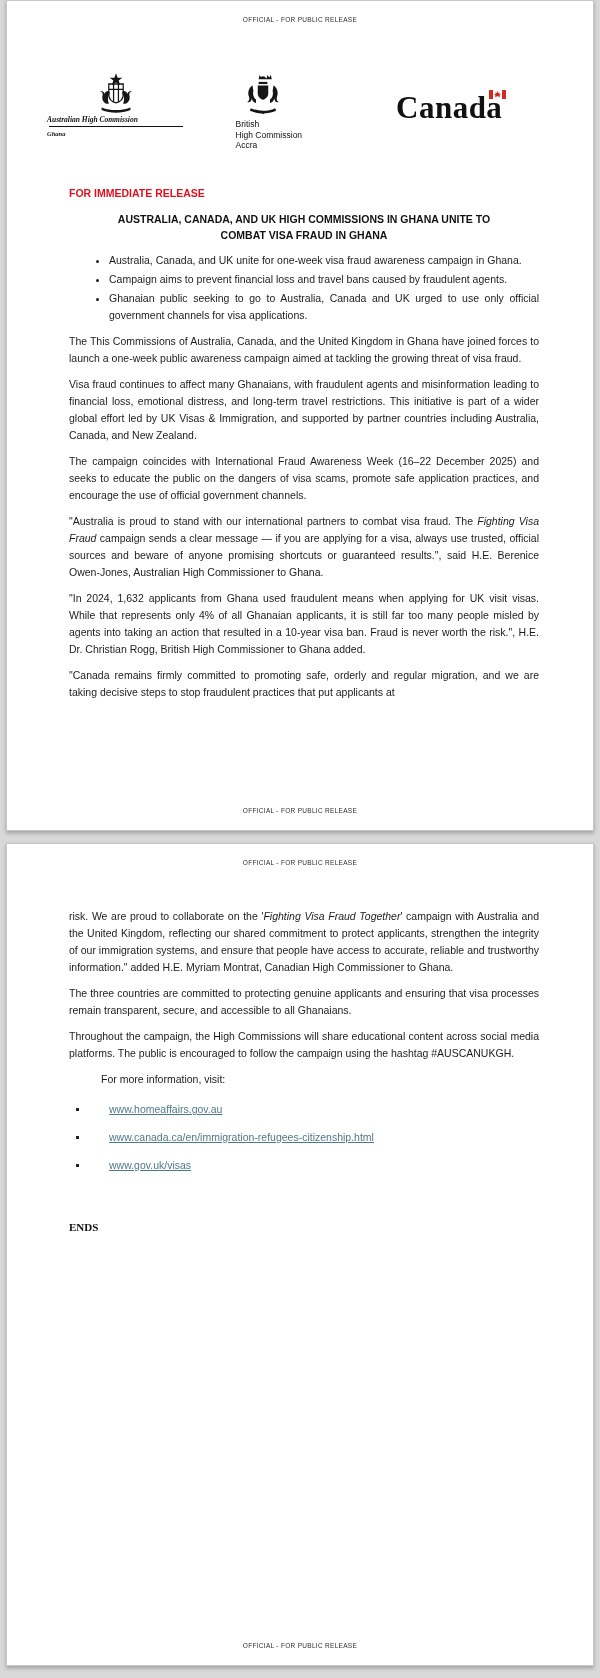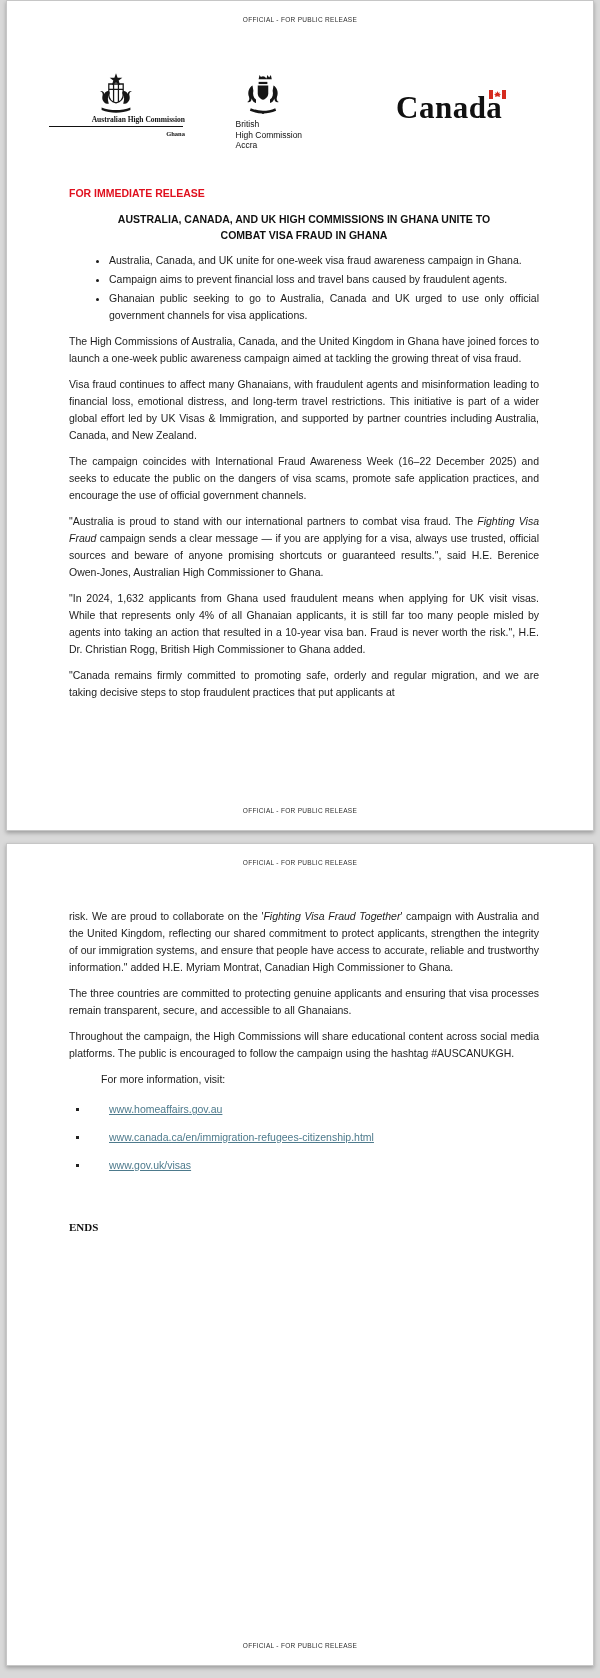--- a/index.html
+++ b/index.html
@@ -42,21 +42,21 @@
   .content { padding: 0 54px 0 62px; }
 
   
   .logo-row {
     display: flex;
     justify-content: space-between;
     align-items: flex-start;
     margin: 50px 52px 0 40px;
     height: 88px;
   }
-  .logo-au { width: 138px; text-align: right; }
+  .logo-au { width: 138px; text-align: left; font-style: italic; }
   .logo-au .crest { display: block; margin: 0 auto; }
   .logo-au .au-name {
     font-family: "Liberation Serif", serif;
     font-weight: bold; font-size: 7.5px; white-space: nowrap;
     margin-top: 2px; color: #111;
   }
   .logo-au .au-rule { border: 0; border-top: 1px solid #111; margin: 2px 2px 3px 2px; }
   .logo-au .au-loc {
     font-family: "Liberation Serif", serif;
     font-weight: bold; font-size: 6.5px; color: #111;
@@ -188,21 +188,21 @@
       <div>AUSTRALIA, CANADA, AND UK HIGH COMMISSIONS IN GHANA UNITE TO</div>
       <div>COMBAT VISA FRAUD IN GHANA</div>
     </div>
 
     <ul class="bullets">
       <li>Australia, Canada, and UK unite for one-week visa fraud awareness campaign in Ghana.</li>
       <li>Campaign aims to prevent financial loss and travel bans caused by fraudulent agents.</li>
       <li>Ghanaian public seeking to go to Australia, Canada and UK urged to use only official government channels for visa applications.</li>
     </ul>
 
-    <p class="body-para">The High Commissions of Australia, Canada, and the United Kingdom in Ghana have joined forces to launch a one-week public awareness campaign aimed at tackling the growing threat of visa fraud.</p>
+    <p class="body-para">The This Commissions of Australia, Canada, and the United Kingdom in Ghana have joined forces to launch a one-week public awareness campaign aimed at tackling the growing threat of visa fraud.</p>
     <p class="body-para">Visa fraud continues to affect many Ghanaians, with fraudulent agents and misinformation leading to financial loss, emotional distress, and long-term travel restrictions. This initiative is part of a wider global effort led by UK Visas &amp; Immigration, and supported by partner countries including Australia, Canada, and New Zealand.</p>
     <p class="body-para">The campaign coincides with International Fraud Awareness Week (16–22 December 2025) and seeks to educate the public on the dangers of visa scams, promote safe application practices, and encourage the use of official government channels.</p>
 
     <p class="body-para"><span>"Australia is proud to stand with our international partners to combat visa fraud. The </span><em>Fighting Visa Fraud</em><span> campaign sends a clear message — if you are applying for a visa, always use trusted, official sources and beware of anyone promising shortcuts or guaranteed results.", said H.E. Berenice Owen-Jones, Australian High Commissioner to Ghana.</span></p>
 
     <p class="body-para">"In 2024, 1,632 applicants from Ghana used fraudulent means when applying for UK visit visas. While that represents only 4% of all Ghanaian applicants, it is still far too many people misled by agents into taking an action that resulted in a 10-year visa ban. Fraud is never worth the risk.", H.E. Dr. Christian Rogg, British High Commissioner to Ghana added.</p>
     <p class="body-para">"Canada remains firmly committed to promoting safe, orderly and regular migration, and we are taking decisive steps to stop fraudulent practices that put applicants at</p>
   </div>
 
   <div class="footer-banner">OFFICIAL - FOR PUBLIC RELEASE</div>

